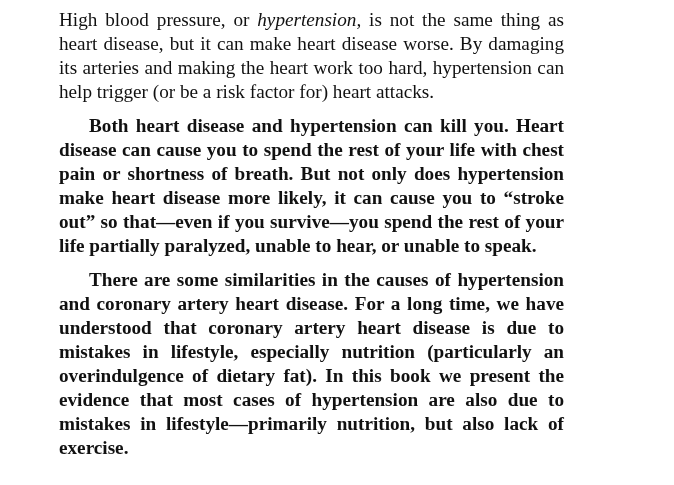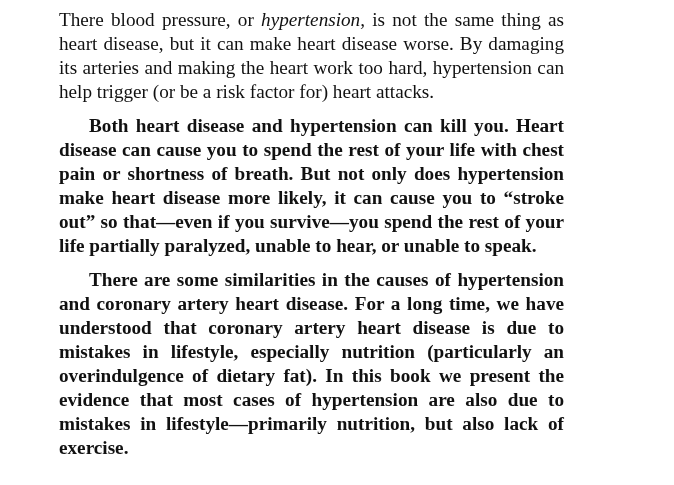--- a/index.html
+++ b/index.html
@@ -33,16 +33,16 @@
       text-indent: 30px;
       font-weight: bold;
     }
     .para em {
     }
   </style>
 </head>
 <body>
 
 <div class="page">
-  <p class="para"><span>There blood pressure, or </span><em>hypertension,</em><span> is not the same thing as heart disease, but it can make heart disease worse. By damaging its arteries and making the heart work too hard, hypertension can help trigger (or be a risk factor for) heart attacks.</span></p>
+  <p class="para"><span>High blood pressure, or </span><em>hypertension,</em><span> is not the same thing as heart disease, but it can make heart disease worse. By damaging its arteries and making the heart work too hard, hypertension can help trigger (or be a risk factor for) heart attacks.</span></p>
   <p class="para indent">Both heart disease and hypertension can kill you. Heart disease can cause you to spend the rest of your life with chest pain or shortness of breath. But not only does hypertension make heart disease more likely, it can cause you to “stroke out” so that—even if you survive—you spend the rest of your life partially paralyzed, unable to hear, or unable to speak.</p>
   <p class="para indent">There are some similarities in the causes of hypertension and coronary artery heart disease. For a long time, we have understood that coronary artery heart disease is due to mistakes in lifestyle, especially nutrition (particularly an overindulgence of dietary fat). In this book we present the evidence that most cases of hypertension are also due to mistakes in lifestyle—primarily nutrition, but also lack of exercise.</p>
 </div>
 
 </body></html>

